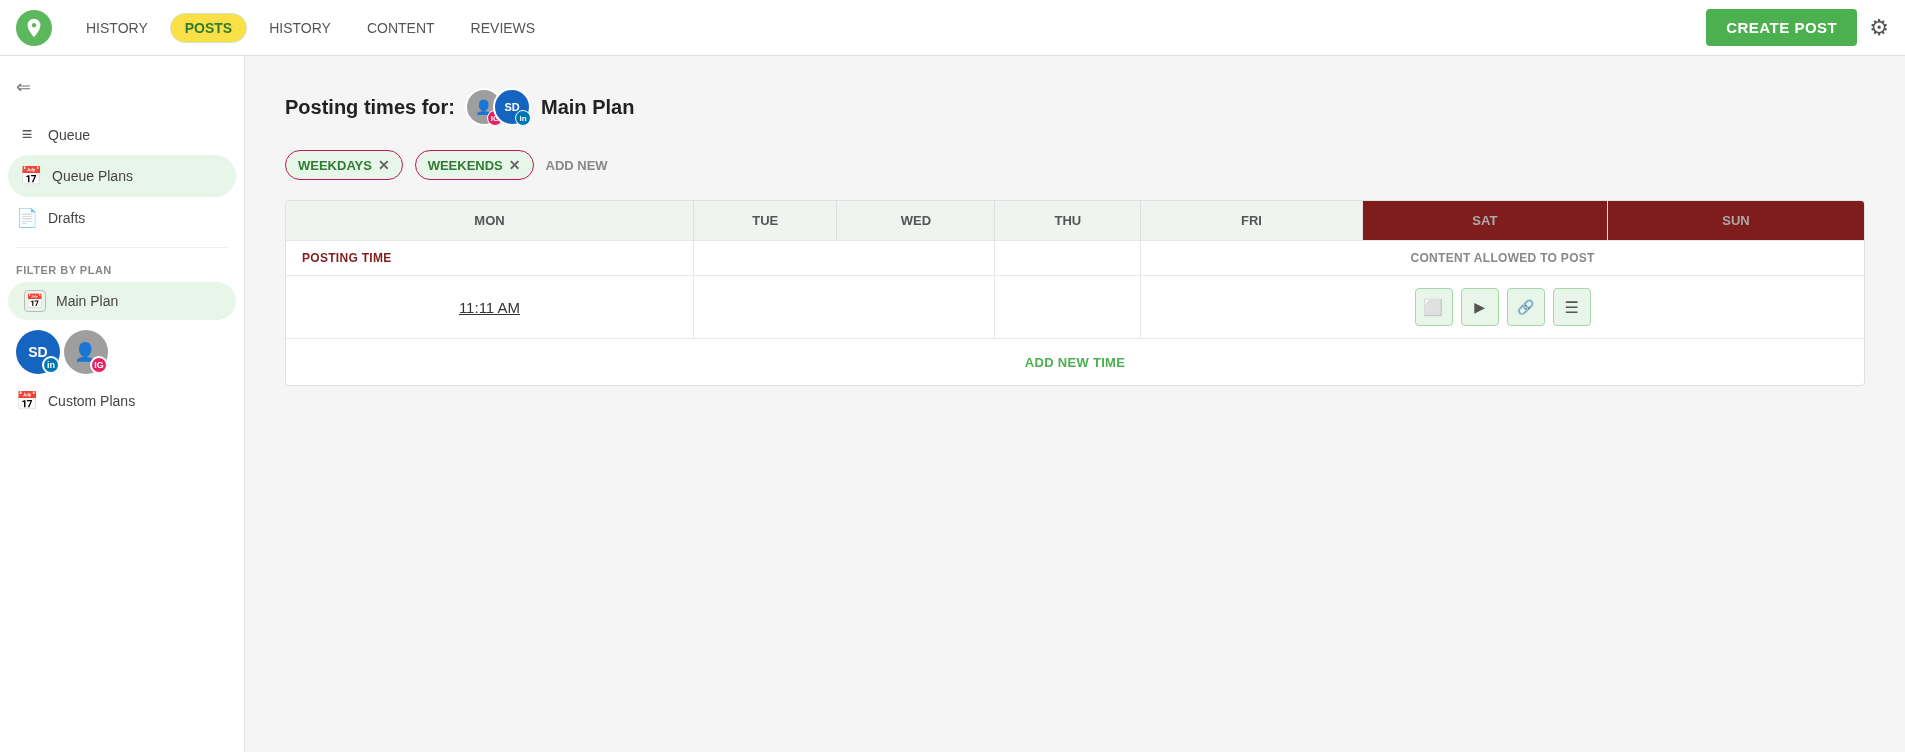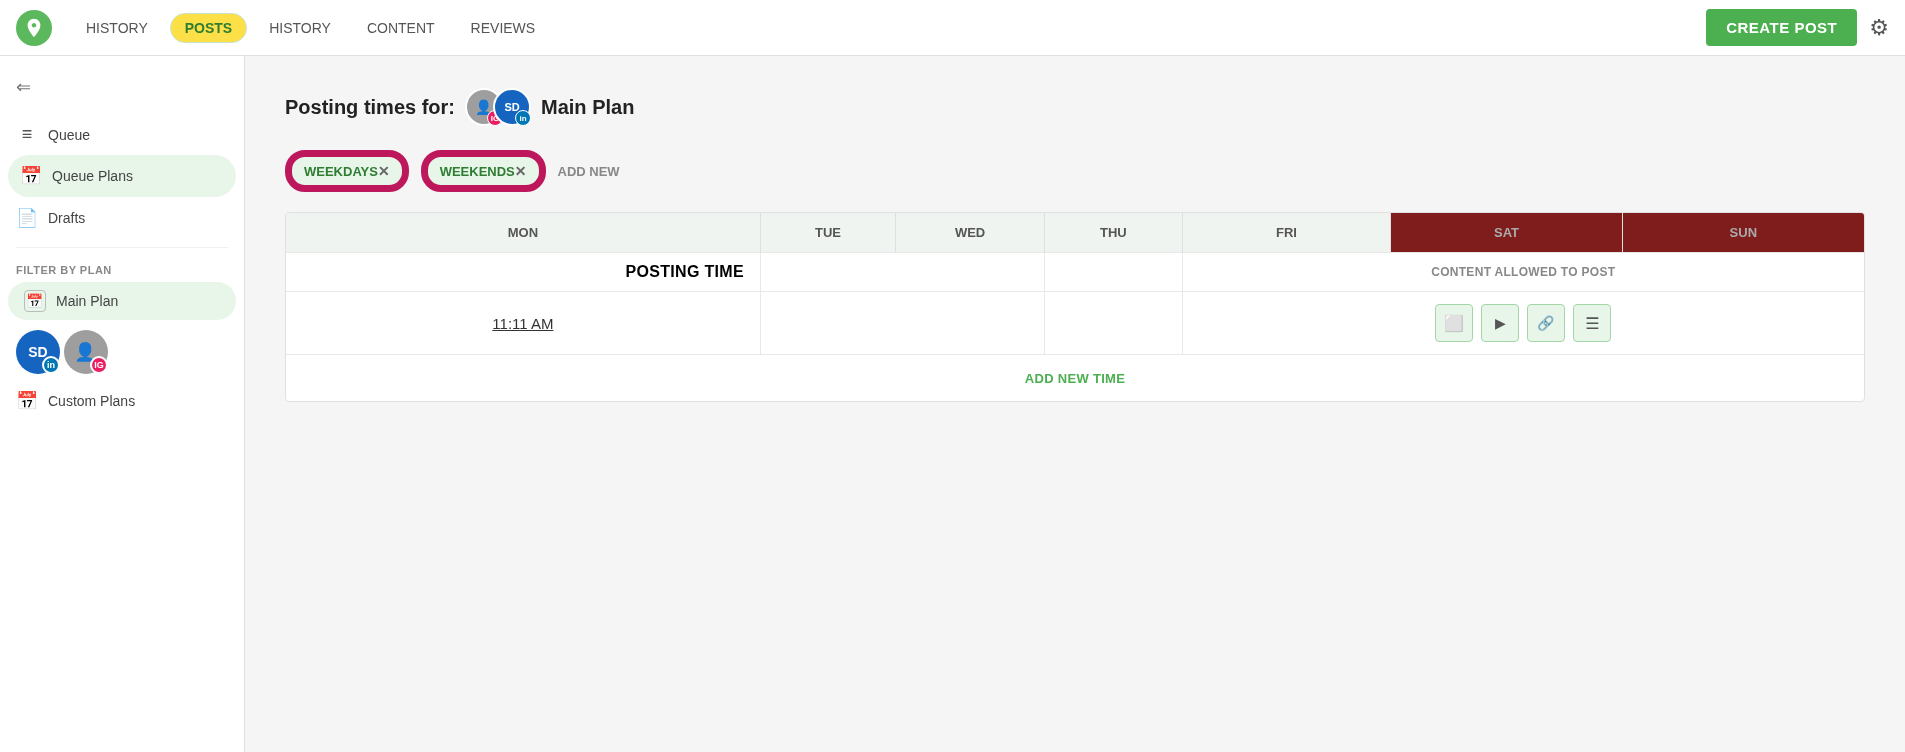--- a/index.html
+++ b/index.html
@@ -96,42 +96,42 @@
     .timezone-select-wrap { position: relative; display: inline-block; margin-bottom: 24px; }
     .timezone-select {
       appearance: none; background: #fff; border: none; border-bottom: 1px solid #999;
       padding: 8px 32px 8px 4px; font-size: 14px; color: #333; cursor: pointer; min-width: 280px;
     }
     .timezone-caret { position: absolute; right: 8px; top: 50%; transform: translateY(-50%); color: #666; pointer-events: none; }
 
     
     .tags-row { display: flex; align-items: center; gap: 12px; margin-bottom: 20px; }
     .tag-chip {
-      display: flex; align-items: center; gap: 0;
-      background: #e8f5e9; border: 7px solid #be185d;
+      display: flex; align-items: center; gap: 6px;
+      background: #e8f5e9; border: 1px solid #be185d;
       border-radius: 20px; padding: 6px 12px; font-size: 13px; font-weight: 600; color: #2e7d32;
       cursor: pointer;
     }
     .tag-chip-close { color: #666; font-size: 14px; cursor: pointer; }
     .add-new-link { font-size: 13px; font-weight: 600; color: #888; cursor: pointer; text-decoration: none; }
 
     
     .schedule-table-wrap { background: #fff; border: 1px solid #e0e0e0; border-radius: 4px; overflow: hidden; }
     .schedule-table { width: 100%; border-collapse: collapse; }
     .schedule-table th {
       background: #f0f4f0; text-align: center; padding: 12px 8px;
       font-size: 13px; font-weight: 600; color: #555; border-right: 1px solid #e0e0e0;
     }
     .schedule-table th:last-child { border-right: none; }
     .schedule-table th.weekend { background: #7f1d1d; color: #aaa; }
     .schedule-table td { border-right: 1px solid #e8e8e8; border-top: 1px solid #e8e8e8; }
     .schedule-table td:last-child { border-right: none; }
 
     .posting-time-row td { padding: 10px 16px; }
-    .posting-time-label { font-size: 16px; font-weight: 600; color: #000000; letter-spacing: 0.3px; text-align: right; }
+    .posting-time-label { font-size: 12px; font-weight: 600; color: #7f1d1d; letter-spacing: 0.3px; text-align: left; }
     .content-allowed-label { font-size: 12px; font-weight: 600; color: #888; letter-spacing: 0.3px; text-align: center; }
 
     .time-cell { text-align: center; padding: 14px; font-size: 15px; font-weight: 500; color: #333; border-right: 1px solid #e8e8e8; text-decoration: underline; }
     .content-icons-cell { display: flex; gap: 8px; align-items: center; justify-content: center; padding: 12px; }
     .content-icon-btn {
       width: 38px; height: 38px; border: 1px solid #ccc; border-radius: 4px;
       background: #f5f5f0; display: flex; align-items: center; justify-content: center;
       cursor: pointer; font-size: 16px; color: #555;
     }
     .content-icon-btn.active { background: #e8f5e9; border-color: #a5d6a7; }

